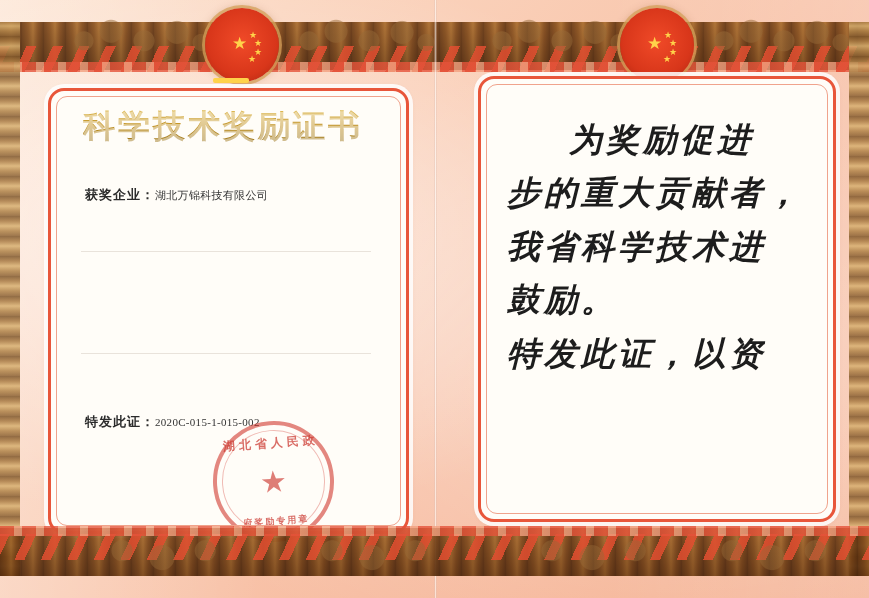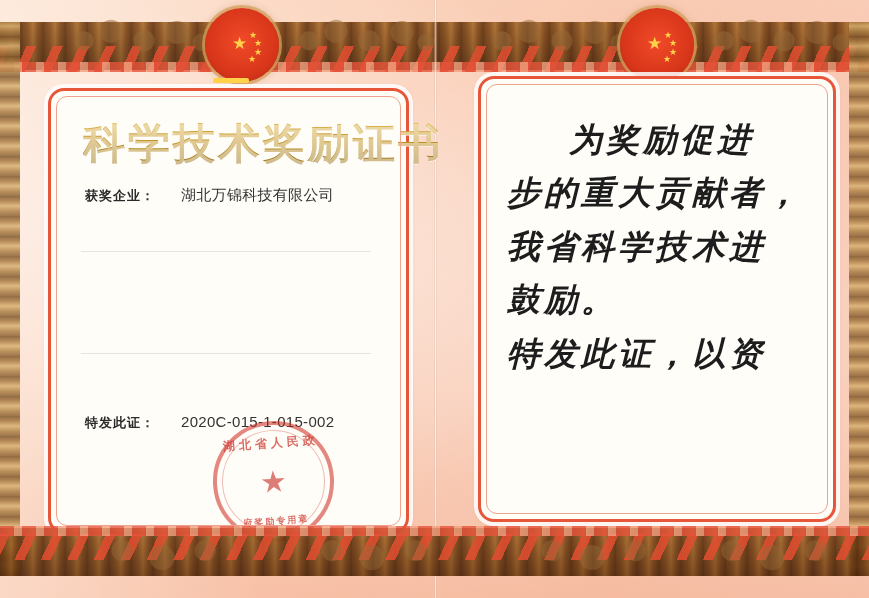--- a/index.html
+++ b/index.html
@@ -192,54 +192,52 @@
     left: 478px;
     top: 76px;
     width: 352px;
     height: 440px;
   }
 
   
   .cert-title {
     position: absolute;
     left: 32px;
-    top: 25px;
+    top: 14px;
     font-family: "DejaVu Serif", serif;
-    font-size: 42px;
+    font-size: 32px;
     font-weight: bold;
     letter-spacing: 3px;
     color: #c9a227;
     background: linear-gradient(180deg, #e8c765 0%, #c29325 45%, #8e6a16 100%);
     -webkit-background-clip: text;
     background-clip: text;
     -webkit-text-fill-color: transparent;
     text-shadow: 0 1px 0 rgba(255,255,255,0.5);
     white-space: nowrap;
   }
 
   .field {
     position: absolute;
     left: 34px;
     width: 285px;
     display: flex;
     align-items: baseline;
-    font-family: Liberation Sans, sans-serif;
-    gap: 20px;
+    font-family: Liberation Serif, serif;
   }
   .field .flabel {
     font-size: 13px;
     font-weight: bold;
     color: #2b2b2b;
     letter-spacing: 1px;
     white-space: nowrap;
   }
   .field .fvalue {
-    font-size: 15px;
+    font-size: 11px;
     color: #333333;
-    margin-left: 6px;
     letter-spacing: 0.3px;
   }
   .field.f-company { top: 95px; }
   .field.f-category { top: 212px; }
   .field.f-number { top: 322px; }
 
   .rule {
     position: absolute;
     left: 30px;
     width: 290px;

